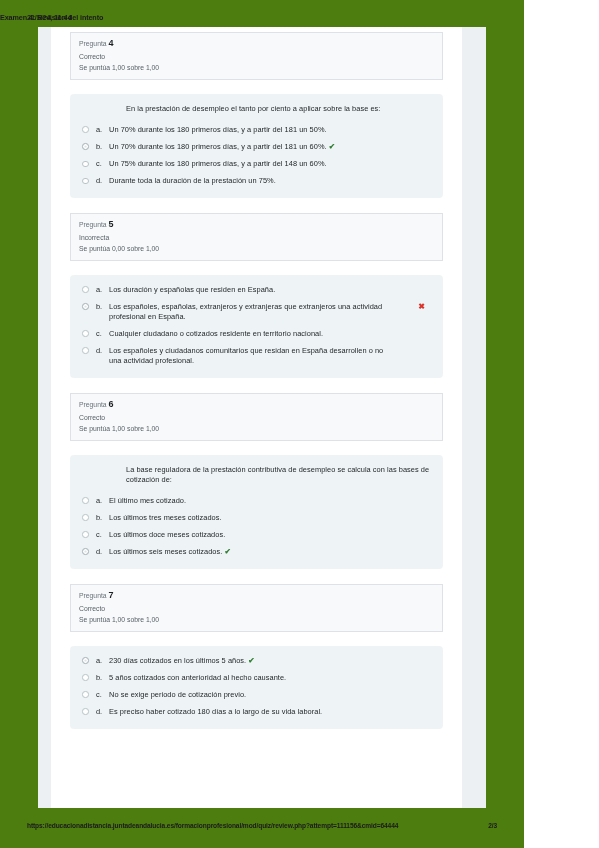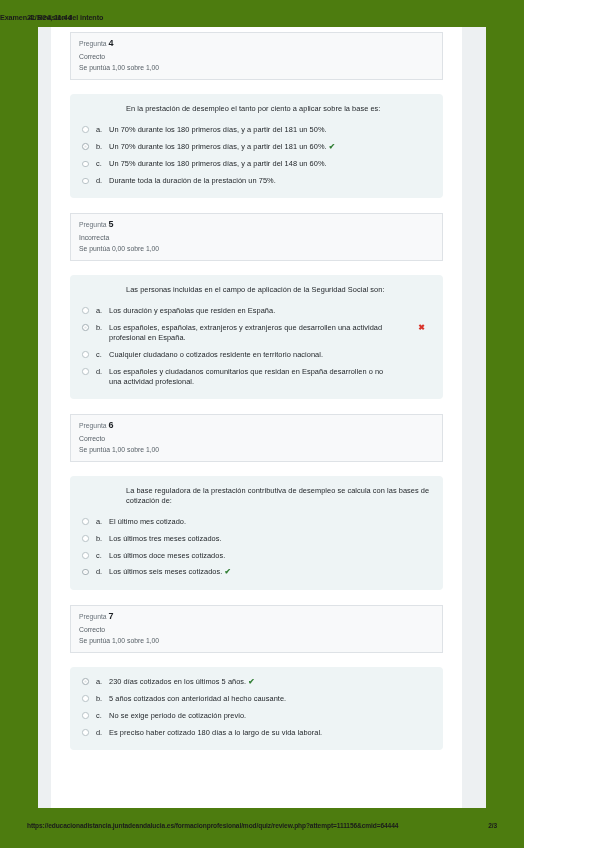--- a/index.html
+++ b/index.html
@@ -217,31 +217,30 @@
             </div>
           </div>
         </div>
         <div>
           <div class="qinfo">
             <div class="qno"><span>Pregunta</span> <b>5</b></div>
             <div class="qstate">Incorrecta</div>
             <div class="qgrade">Se puntúa 0,00 sobre 1,00</div>
           </div>
           <div class="qbox">
-            <div class="qtext">Las personas incluidas en el campo de aplicación de la Seguridad Social son:</div>
             <div class="answers">
               <div class="answer">
                 <span class="radio"></span>
                 <span class="ans-letter">a.</span>
                 <span class="ans-text"><span>Los duración y españolas que residen en España.</span></span>
               </div>
               <div class="answer">
                 <span class="radio checked"></span>
                 <span class="ans-letter">b.</span>
-                <span class="ans-text"><span>Los españoles, españolas, extranjeros y extranjeros que desarrollen una actividad profesional en España.</span></span>
+                <span class="ans-text"><span>Los españoles, españolas, extranjeros y extranjeras que extranjeros una actividad profesional en España.</span></span>
                 <span class="mark-bad">✖</span>
               </div>
               <div class="answer">
                 <span class="radio"></span>
                 <span class="ans-letter">c.</span>
                 <span class="ans-text"><span>Cualquier ciudadano o cotizados residente en territorio nacional.</span></span>
               </div>
               <div class="answer">
                 <span class="radio"></span>
                 <span class="ans-letter">d.</span>

